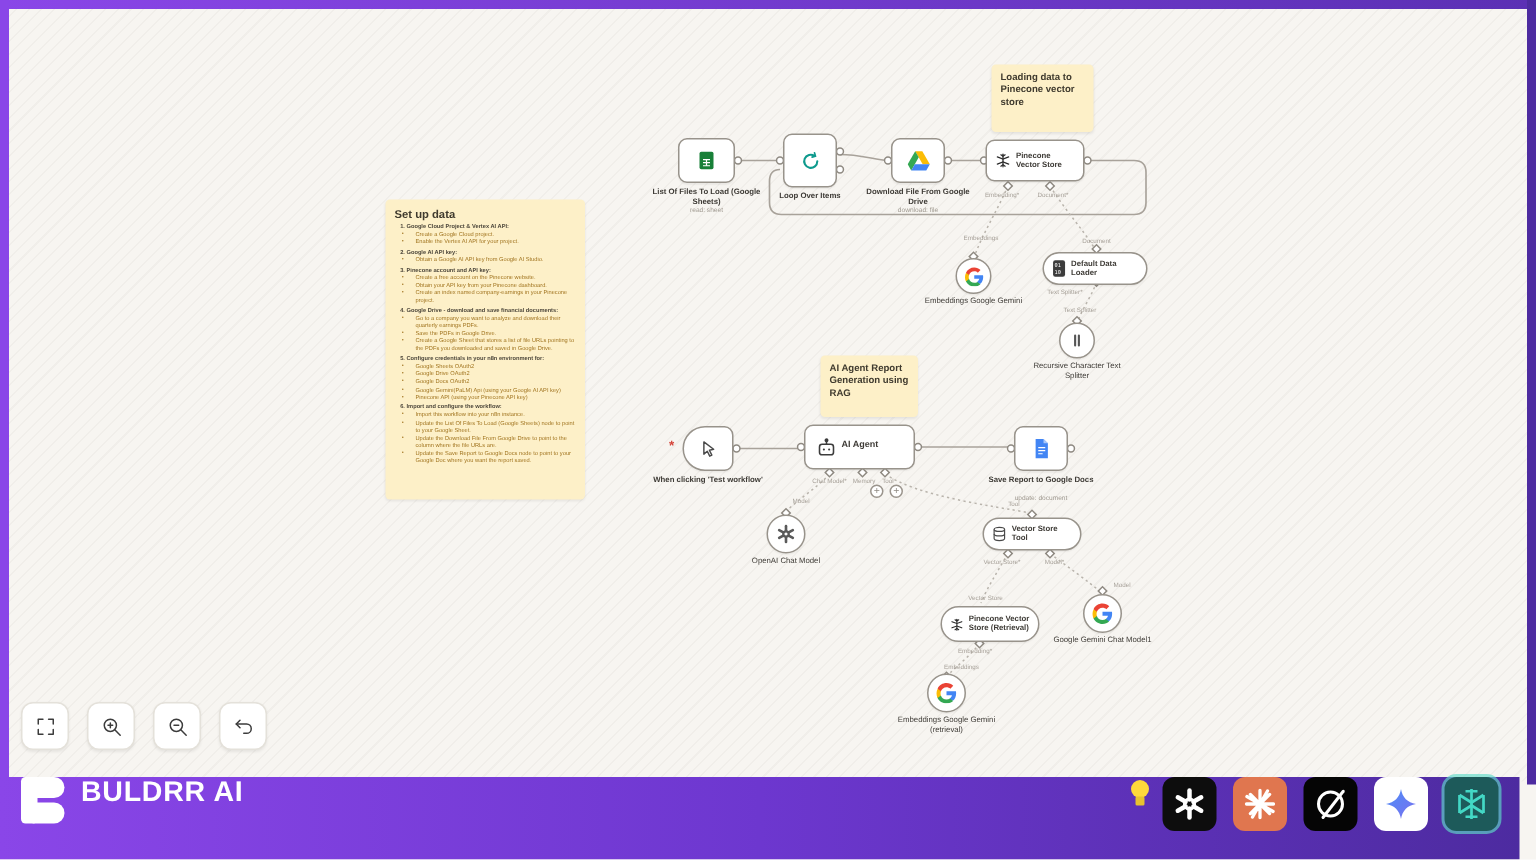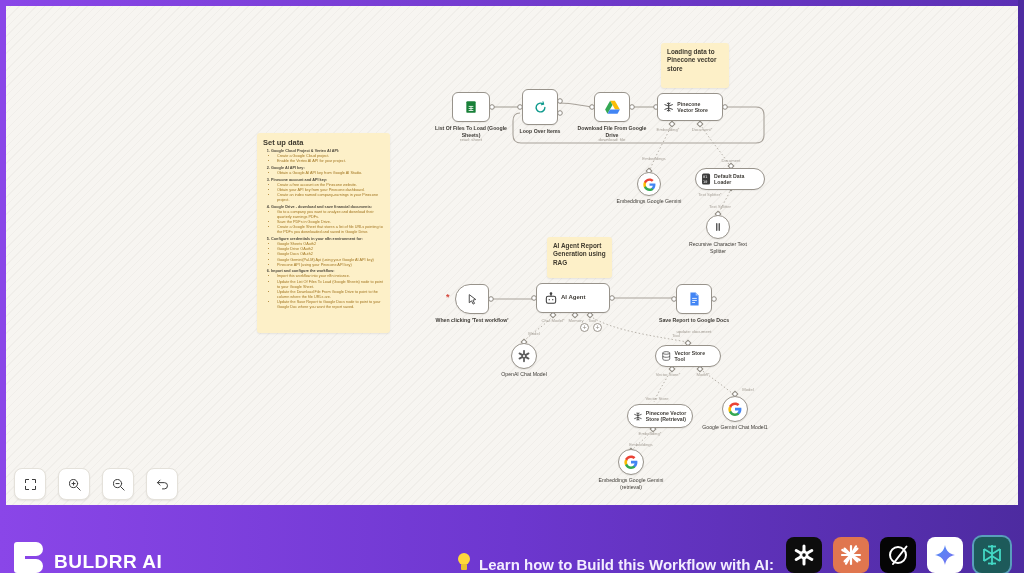--- a/index.html
+++ b/index.html
@@ -53,23 +53,23 @@
   .red-asterisk { position:absolute; color:#d4453a; font-size:9px; font-weight:bold; z-index:11; }
   .plus-circle { position:absolute; width:9px; height:9px; border:1px solid #9b958d; border-radius:50%; background:#fff;
     color:#8f8a82; font-size:7px; line-height:7px; text-align:center; z-index:10; }
 
   
   .tool-btn { position:absolute; top:468px; width:32px; height:32px; background:#fff; border:1px solid #e4e1da;
     border-radius:8px; box-shadow:0 1px 2px rgba(0,0,0,.07); display:flex; align-items:center; justify-content:center; z-index:20; cursor:pointer; }
   .tool-btn svg { stroke:#3c3c3c; fill:none; stroke-width:1.6; stroke-linecap:round; stroke-linejoin:round; }
 
   
-  .footer { position:absolute; left:0; right:0; bottom:0; height:68px;
+  .footer { position:absolute; left:0; right:11px; bottom:0; height:55px;
     background:linear-gradient(90deg,#8a46e8 0%, #6d37cf 50%, #4d2ba0 100%);
-    display:flex; align-items:flex-end; z-index:50; }
+    display:flex; align-items:flex-start; z-index:50; }
   .brand-logo { position:relative; width:30px; height:31px; margin-left:14px; }
   .brand-logo .bar { position:absolute; left:0; top:0; width:11px; height:31px; background:#fff; border-radius:3px; }
   .brand-logo .bowl { position:absolute; left:7px; width:22px; height:14px; background:#fff; border-radius:2px 10px 10px 2px; }
   .brand-logo .bowl.top { top:0; } .brand-logo .bowl.bottom { top:17px; }
   .brand-text { color:#fff; font-size:19px; font-weight:800; letter-spacing:.5px; margin-left:10px; }
   .footer-spacer { flex:1; }
   .bulb { width:16px; height:22px; position:relative; margin-right:7px; }
   .bulb .glass { position:absolute; top:2px; left:2px; width:12px; height:12px; background:#ffd83b; border-radius:50%; }
   .bulb .base { position:absolute; top:13px; left:5px; width:6px; height:6px; background:#e8c22f; border-radius:1px; }
   .footer-msg { color:#f3edff; font-size:15px; font-weight:600; margin-right:12px; }
@@ -434,21 +434,20 @@
       <div class="bowl top"></div>
         <div class="bowl bottom"></div>
         <div class="bar"></div>
     </div>
     <div class="brand-text">BULDRR AI</div>
     <div class="footer-spacer"></div>
     <div class="bulb">
         <div class="glass"></div>
         <div class="base"></div>
       </div>
-    <div class="footer-msg">Learn how to Build this Workflow with AI:</div>
 
     <div class="ai-tile tile-chatgpt">
       <svg width="24" height="24" viewBox="0 0 24 24">
           <use href="#knot"></use>
         </svg>
     </div>
     <div class="ai-tile tile-claude">
       <svg width="24" height="24" viewBox="0 0 24 24">
         <g stroke="#fff" stroke-width="2.2" stroke-linecap="round">
           <path d="M12 3v18M3 12h18M5.6 5.6l12.8 12.8M18.4 5.6L5.6 18.4M12 12l5-8.7M12 12l-5 8.7M12 12l8.7 5M12 12l-8.7-5"></path>

